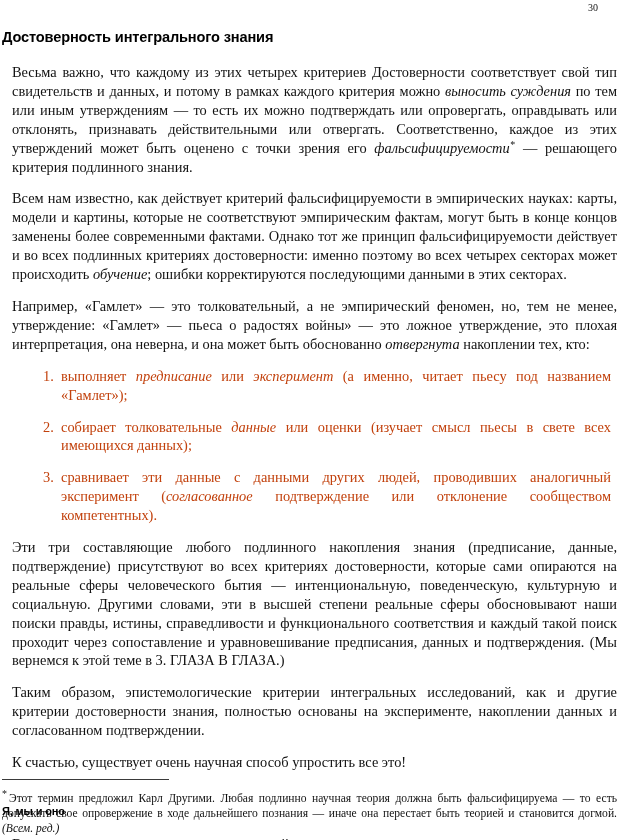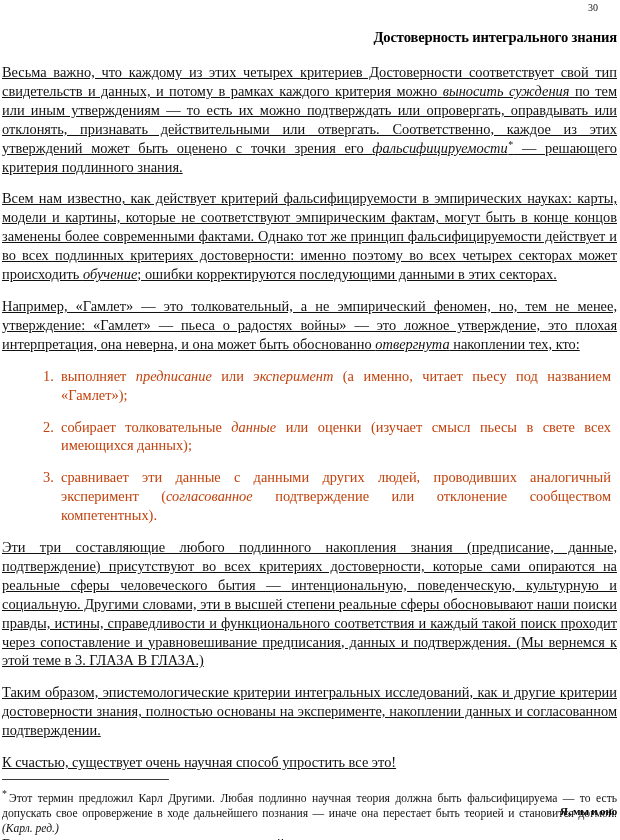--- a/index.html
+++ b/index.html
@@ -36,50 +36,49 @@
   }
 
   
   .content {
     padding-top: 28px;
   }
 
   
   h1.section-title,
   h2.section-title {
-    font-family: Liberation Serif, serif;
+    font-family: Liberation Sans, sans-serif;
     font-weight: bold;
-    text-align: right;
+    text-align: left;
     color: #000;
     margin: 0;
   }
   h1.section-title {
     font-size: 14.6px;
     line-height: 18px;
     letter-spacing: -0.15px;
     padding-bottom: 17px;
   }
   h2.section-title {
     font-size: 11px;
     line-height: 18px;
     letter-spacing: -0.15px;
     padding-top: 17px;
     padding-bottom: 15px;
   }
 
   
   p.body-text {
-    margin: 0 0 13px 0;
+    margin: 0 0 13px 10px;
     font-size: 14.4px;
     line-height: 18.9px;
     text-align: justify;
     text-justify: inter-word;
     hyphens: none;
     color: #111;
-    text-decoration: underline;
   }
   p.body-text:last-child {
     margin-bottom: 0;
   }
 
   em, .it {
     font-style: italic;
   }
 
   sup.fn-marker {
@@ -176,16 +175,16 @@
     <p class="body-text"><span>К счастью, существует очень научная способ упростить все это!</span></p>
 
     <h2 class="section-title">Я, мы и оно</h2>
 
     <p class="body-text"><span>Вы можете видеть все четыре этих в равной степени важных критерия достоверности или «типа истины» на Рис. 2. И вы, возможно, заметите, что в углах четырех секторов я написал слова «Я», «мы» и «оно». Дело в том, что </span></p>
 
   </div>
 
   <div class="footnote-area">
     <div class="footnote-rule"></div>
-    <p class="footnote-text"><span class="fn-star">*</span><span>Этот термин предложил Карл Другими. Любая подлинно научная теория должна быть фальсифицируема — то есть допускать свое опровержение в ходе дальнейшего познания — иначе она перестает быть теорией и становится догмой. </span><em>(Карл. ред.)</em></p>
+    <p class="footnote-text"><span class="fn-star">*</span><span>Этот термин предложил Карл Другими. Любая подлинно научная теория должна быть фальсифицируема — то есть допускать свое опровержение в ходе дальнейшего познания — иначе она перестает быть теорией и становится догмой. </span><em>(Всем. ред.)</em></p>
   </div>
 
 </div>
 
 </body></html>

